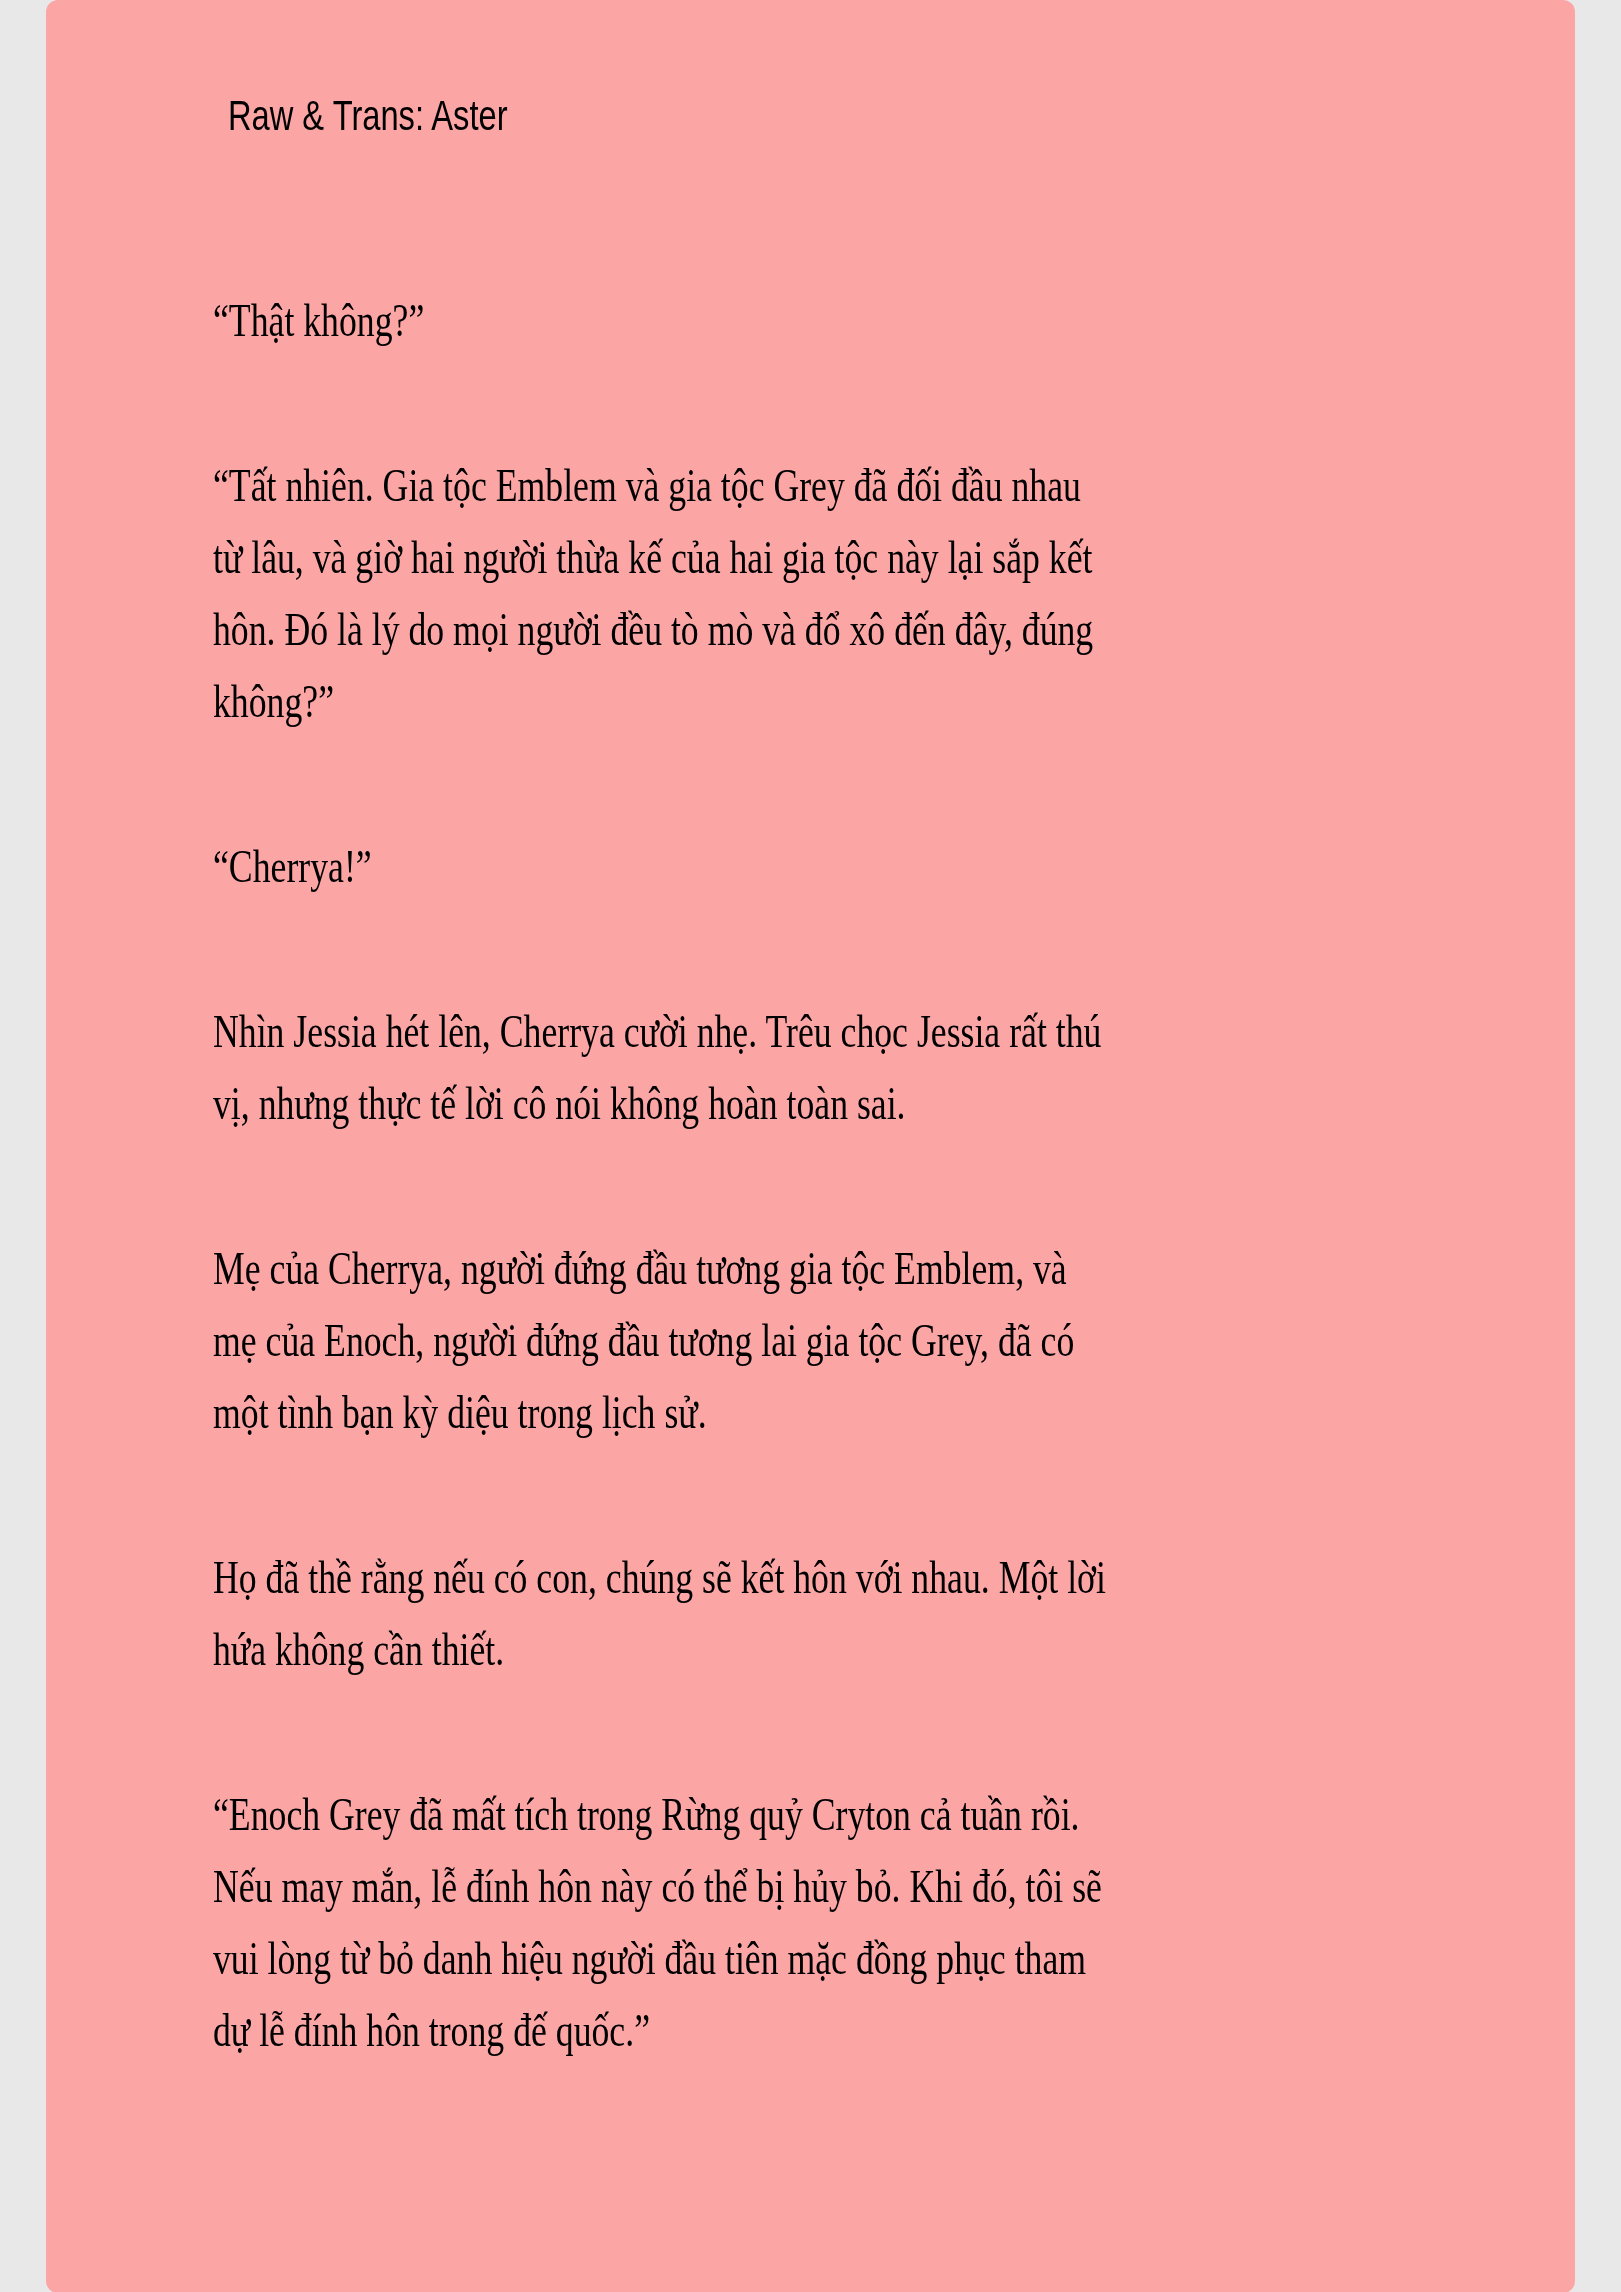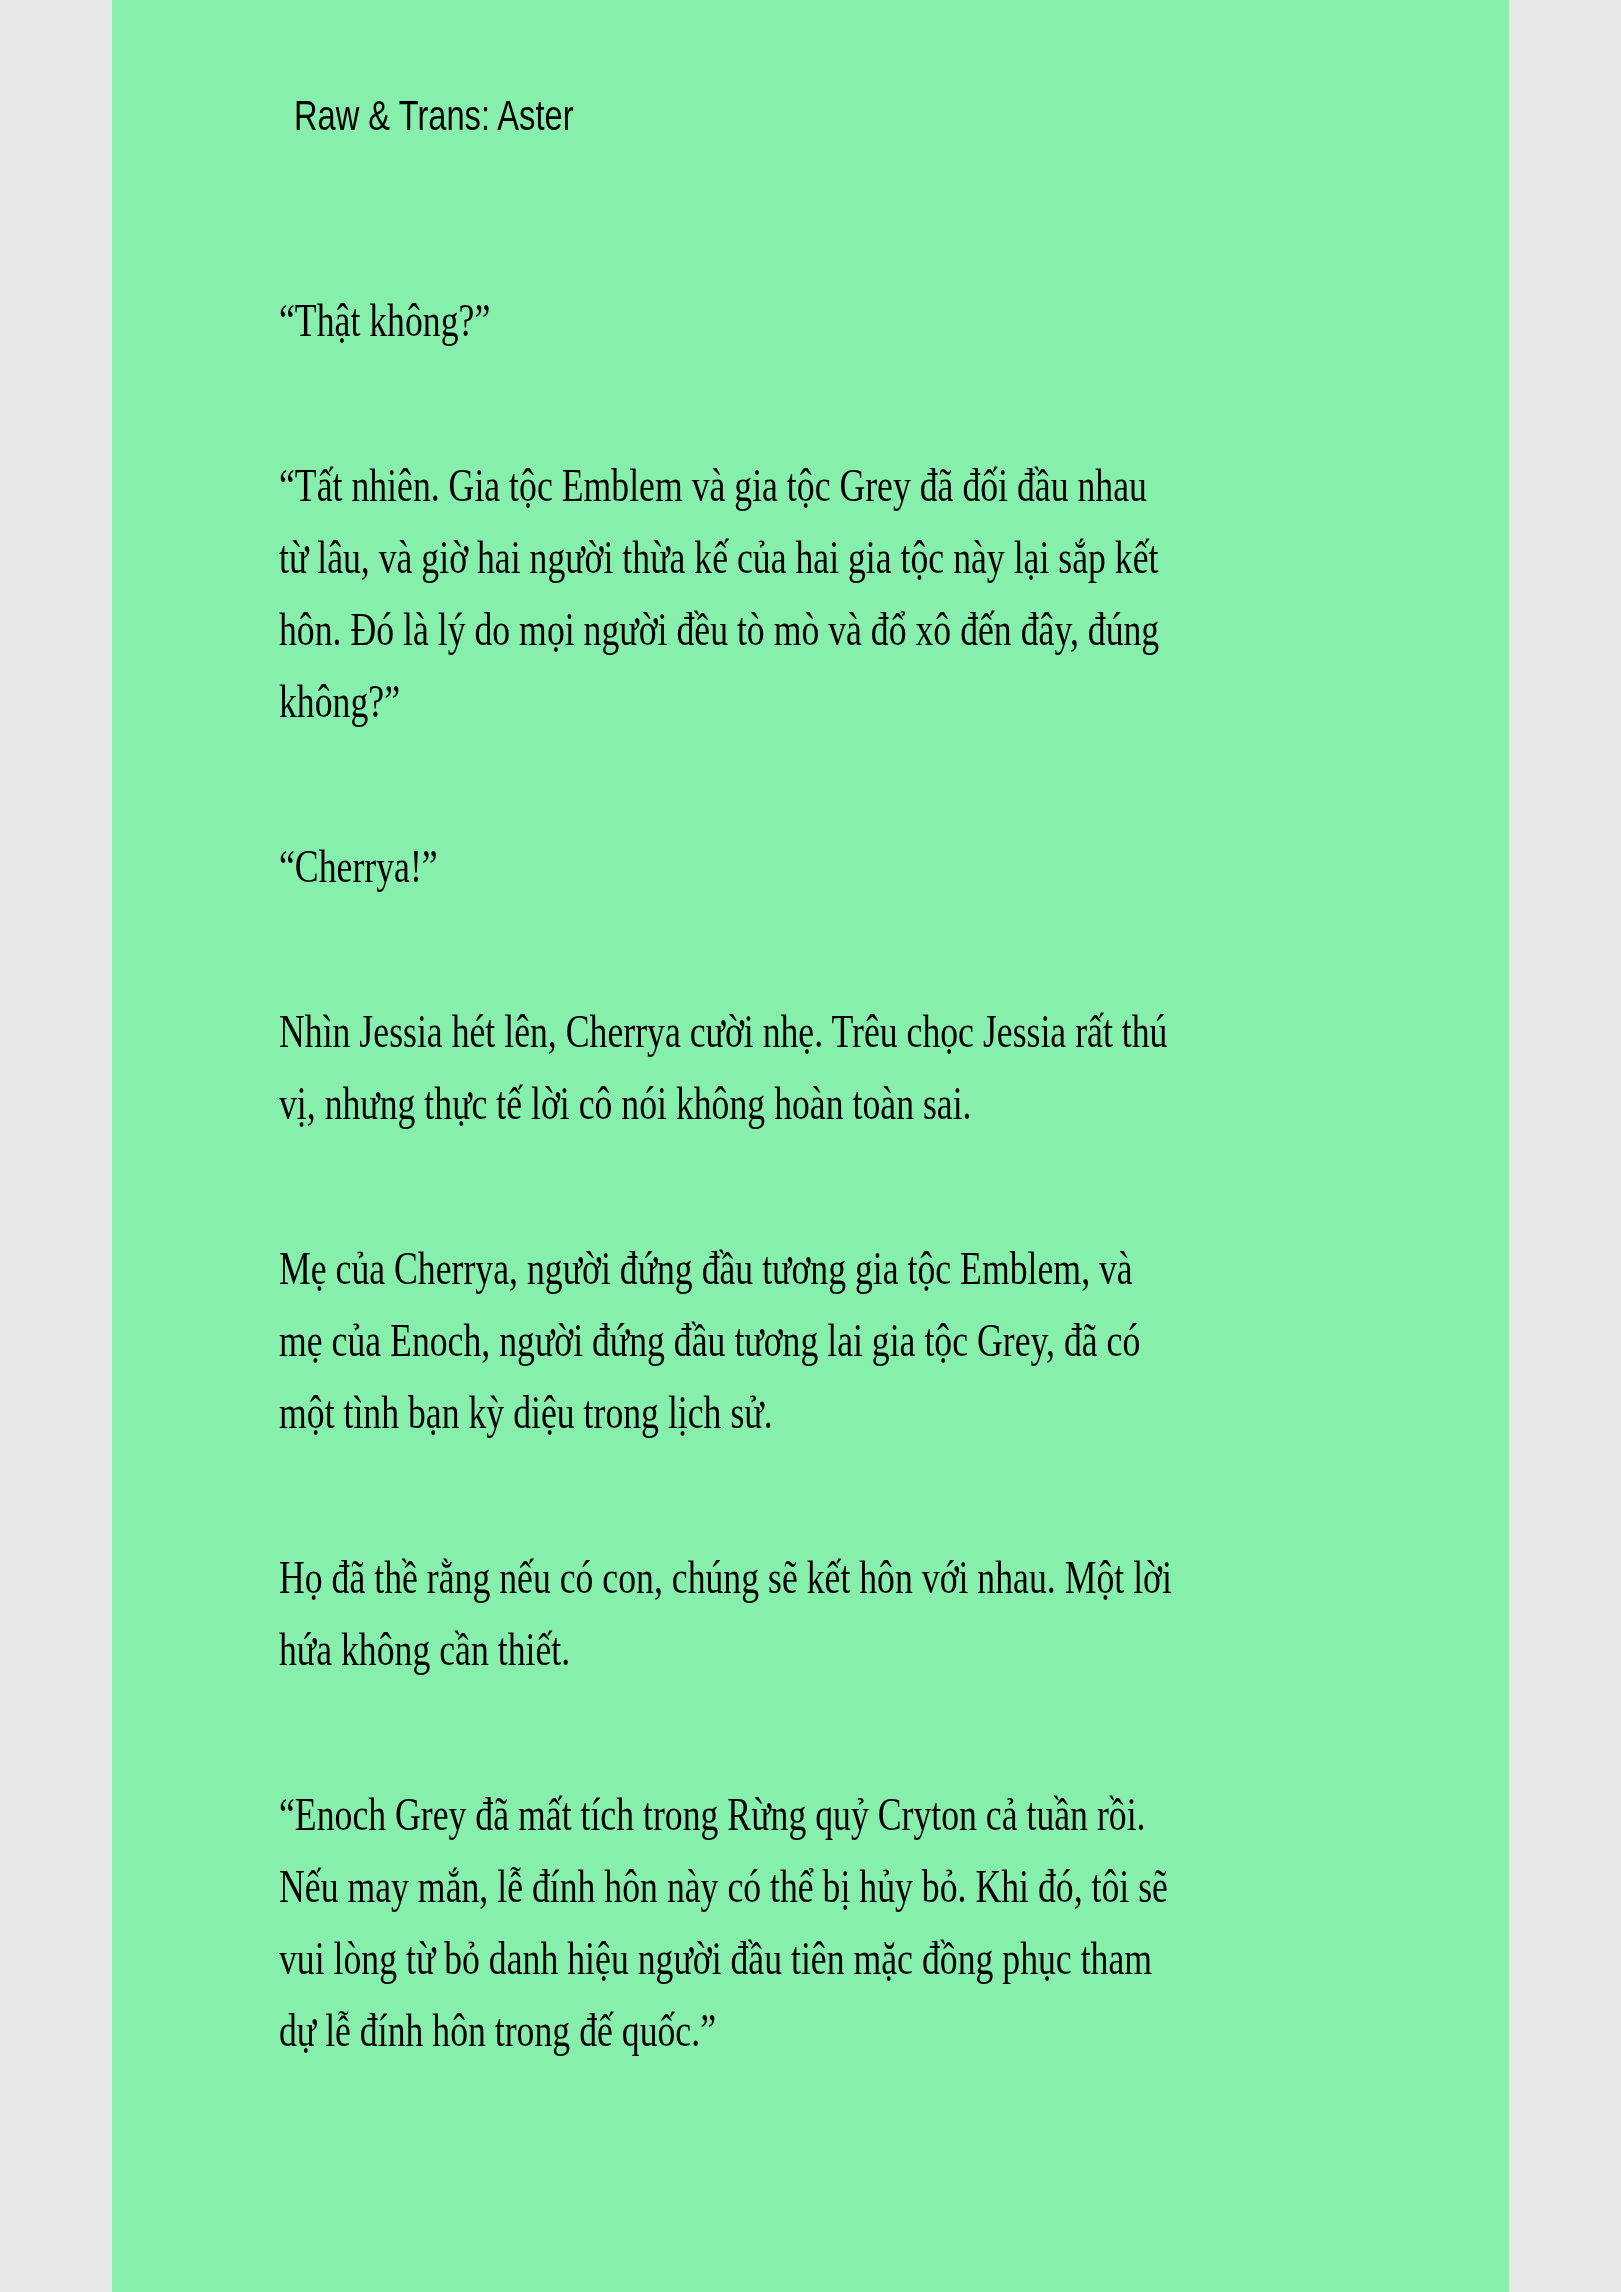--- a/index.html
+++ b/index.html
@@ -2,26 +2,27 @@
 <html><head>
 <meta charset="utf-8">
 <style>
   html, body {
     margin: 0;
     padding: 0;
     background: #e8e8e8;
   }
   .page {
     position: relative;
-    width: 1397px;
+    width: 1529px;
     height: 2293px;
     margin: 0 auto;
-    background: #86efac;
+    background: #fca5a5;
     overflow: hidden;
     color: #000000;
+    border-radius: 12px;
   }
   
   .scale-wrap {
     position: absolute;
     left: 167px;
     top: 0;
     width: 1182px;
     transform: scaleX(0.76);
     transform-origin: 0 0;
   }

